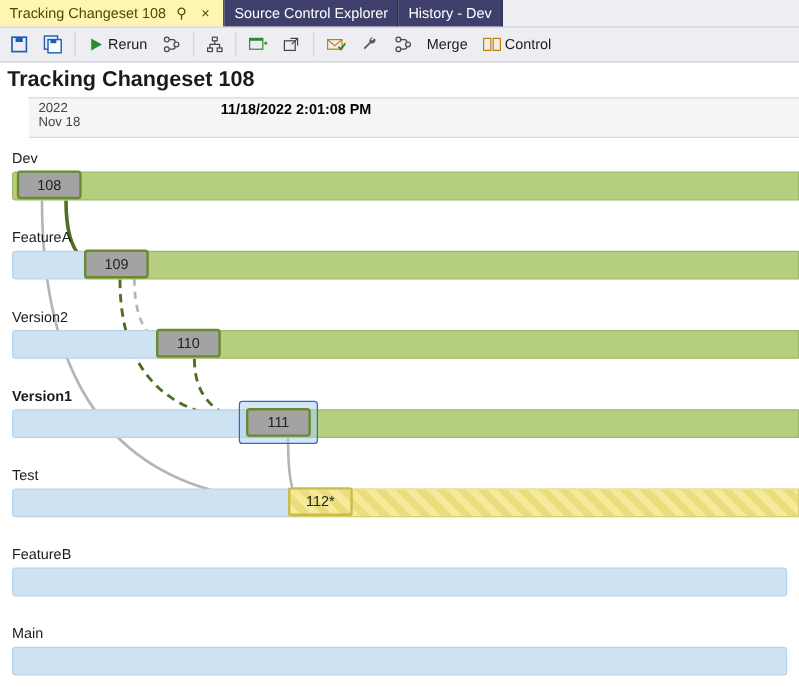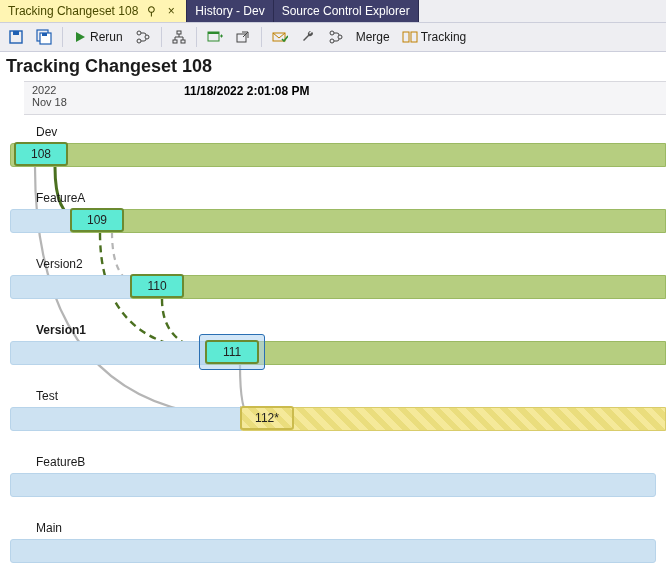--- a/index.html
+++ b/index.html
@@ -107,21 +107,20 @@
   .branch {
     position: absolute;
     left: 0;
     right: 0;
   }
   .branch-label {
     position: absolute;
     left: 10px;
     top: -18px;
     font-size: 12px;
-    margin-left: 26px;
   }
   .branch-label.bold { font-weight: 700; }
   .lane {
     position: absolute;
     left: 10px;
     right: 0;
     height: 22px;
     border-radius: 3px 0 0 3px;
   }
   .lane.blue   { background: #cde2f2; border: 1px solid #b8d4ea; }
@@ -130,21 +129,21 @@
     background: repeating-linear-gradient(
       45deg, #f5e99a 0 6px, #eadd7d 6px 12px);
     border: 1px solid #d9cc6b;
   }
 
   .cs-node {
     position: absolute;
     height: 24px;
     min-width: 54px;
     border: 2px solid #6b8a30;
-    background: #5eead4;
+    background: #a3a3a3;
     border-radius: 3px;
     display: flex;
     align-items: center;
     justify-content: center;
     font-size: 12px;
     color: #222;
     box-sizing: border-box;
   }
   .cs-node.yellow {
     background: repeating-linear-gradient(
@@ -165,24 +164,24 @@
 </head>
 <body>
 
 <div class="tab-strip">
   <div class="tab active">
     <span>Tracking Changeset 108</span>
     <span class="pin">⚲</span>
     <span class="close">×</span>
   </div>
   <div class="tab">
+    <span>Source Control Explorer</span>
+  </div>
+  <div class="tab">
     <span>History - Dev</span>
-  </div>
-  <div class="tab">
-    <span>Source Control Explorer</span>
   </div>
 </div>
 
 <div class="toolbar">
   <div class="tb-btn" title="Save">
     <svg width="16" height="16" viewBox="0 0 16 16">
         <rect x="2" y="2" width="12" height="12" fill="none" stroke="#1e5fb3" stroke-width="1.4"></rect>
         <rect x="5" y="2" width="6" height="4" fill="#1e5fb3"></rect>
       </svg>
   </div>
@@ -254,21 +253,21 @@
       </svg>
   </div>
   <div class="tb-btn">
     <span>Merge</span>
   </div>
   <div class="tb-btn">
     <svg width="16" height="16" viewBox="0 0 16 16">
         <rect x="1" y="3" width="6" height="10" fill="none" stroke="#c08000"></rect>
         <rect x="9" y="3" width="6" height="10" fill="none" stroke="#c08000"></rect>
       </svg>
-    <span>Tracking</span>
+    <span>Control</span>
   </div>
 </div>
 
 <div class="page-title">Tracking Changeset 108</div>
 
 <div class="header-row">
   <div class="header-year">
     <div>2022</div>
     <div class="sub">Nov 18</div>
   </div>

